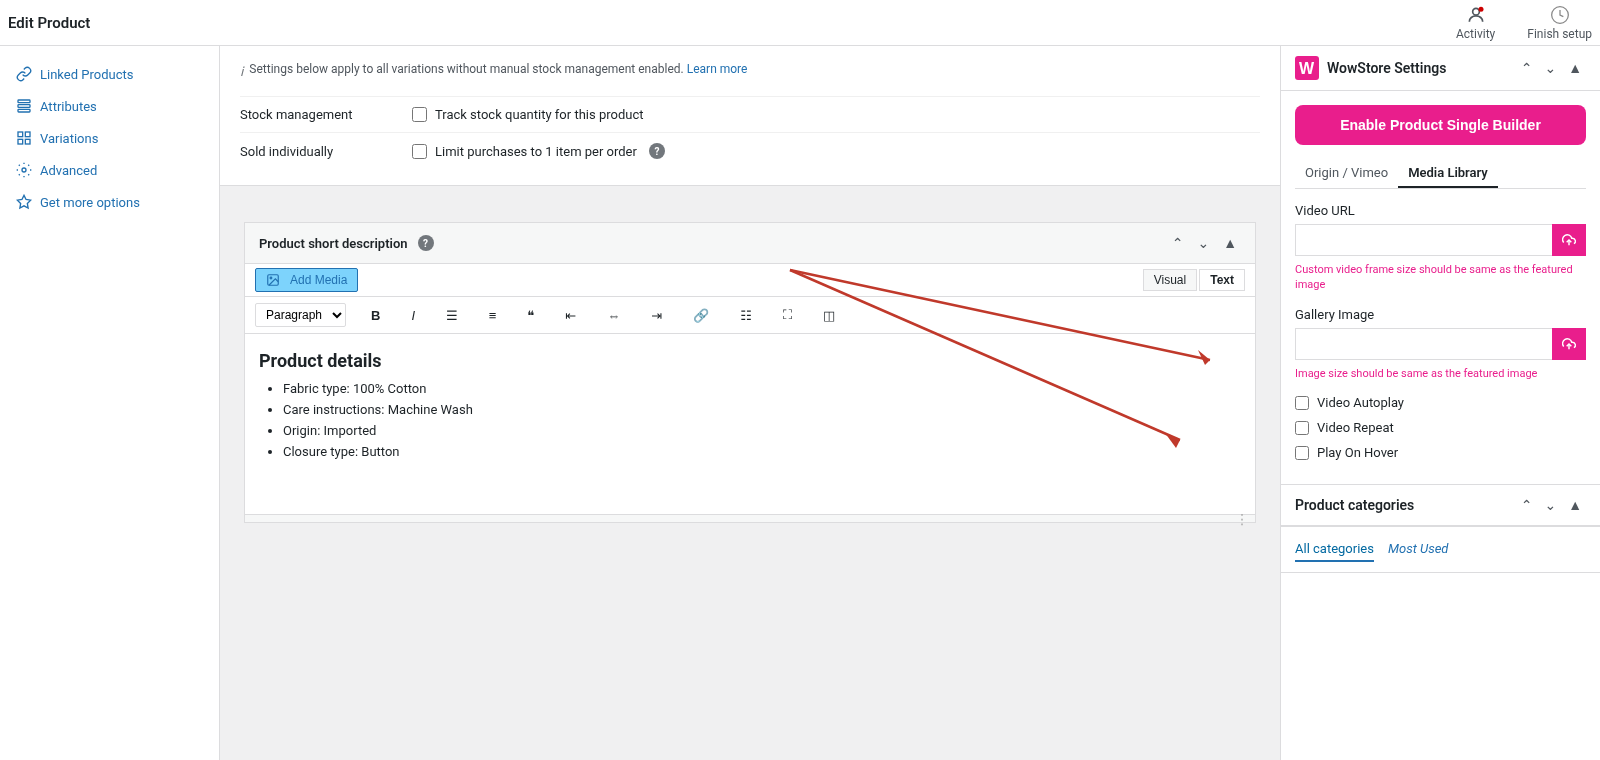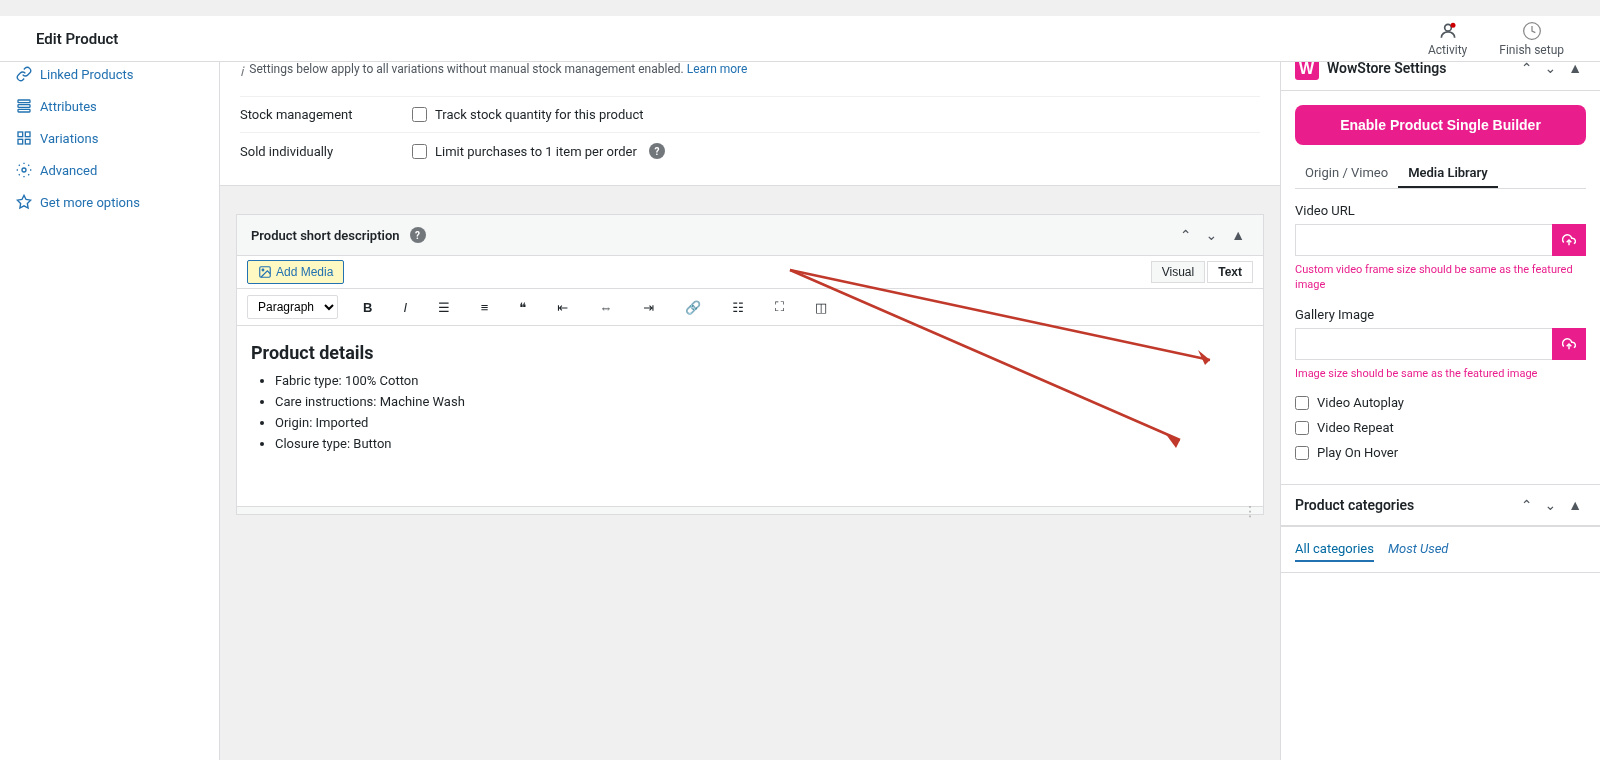--- a/index.html
+++ b/index.html
@@ -1,22 +1,22 @@
 <!DOCTYPE html>
 <html><head>
   <meta charset="utf-8">
   <style>
     * { box-sizing: border-box; margin: 0; padding: 0; }
     body { font-family: -apple-system, BlinkMacSystemFont, "Segoe UI", Roboto, sans-serif; font-size: 13px; background: #f0f0f1; color: #1d2327; }
 
     
     .top-bar {
       display: flex; align-items: center; justify-content: space-between;
-      background: #fff; border-bottom: 1px solid #dcdcde; padding: 0 36px;
-      height: 46px; position: fixed; top: 16px; left: 0; right: 0; z-index: 100;
+      background: #fff; border-bottom: 1px solid #dcdcde; padding: 0 8px;
+      height: 46px; position: fixed; top: 0; left: 0; right: 0; z-index: 100;
     }
     .top-bar-title { font-size: 15px; font-weight: 600; }
     .top-bar-right { display: flex; gap: 32px; align-items: center; }
     .top-bar-action { display: flex; flex-direction: column; align-items: center; font-size: 12px; color: #50575e; cursor: pointer; gap: 2px; }
     .top-bar-action svg { width: 20px; height: 20px; }
 
     
     .main-wrapper { display: flex; margin-top: 46px; height: calc(100vh - 46px); }
 
     
@@ -141,21 +141,21 @@
     .checkbox-row { display: flex; align-items: center; gap: 8px; margin-bottom: 10px; font-size: 13px; }
     .checkbox-row input[type="checkbox"] { width: 14px; height: 14px; }
 
     
     .cat-panel { }
     .cat-tabs { display: flex; gap: 0; padding: 10px 14px; border-top: 1px solid #dcdcde; }
     .cat-tab { font-size: 13px; cursor: pointer; color: #50575e; padding: 4px 0; margin-right: 14px; }
     .cat-tab.active { color: #0369a1; border-bottom: 2px solid #2271b1; }
 
     
-    .center-wrapper { padding: 16px; }
+    .center-wrapper { padding: 24px; }
   </style>
 </head>
 <body>
 
 <div class="top-bar">
   <div class="top-bar-title">Edit Product</div>
   <div class="top-bar-right">
     <div class="top-bar-action">
       <svg viewBox="0 0 24 24" fill="none" stroke="currentColor" stroke-width="2">
         <circle cx="12" cy="8" r="4"></circle>
@@ -252,21 +252,21 @@
             <span class="question-icon">?</span>
           </div>
           <div class="editor-header-controls">
             <button>⌃</button>
             <button>⌄</button>
             <button>▲</button>
           </div>
         </div>
 
         <div style="display:flex; align-items:center; justify-content:space-between; border-bottom:1px solid #dcdcde; padding: 4px 10px;">
-          <button class="add-media-btn" style="margin:0; border:1px solid #2271b1; padding:4px 10px; background:#fef9c3; color:#2271b1; font-size:12px; cursor:pointer; display:flex; align-items:center; gap:4px; border-radius:2px;">
+          <button class="add-media-btn" style="margin:0; border:1px solid #2271b1; padding:4px 10px; background:#7dd3fc; color:#2271b1; font-size:12px; cursor:pointer; display:flex; align-items:center; gap:10px; border-radius:2px;">
             <svg width="14" height="14" viewBox="0 0 24 24" fill="none" stroke="#2271b1" stroke-width="2">
                 <rect x="3" y="3" width="18" height="18" rx="2"></rect>
                 <circle cx="8.5" cy="8.5" r="1.5"></circle>
                 <polyline points="21 15 16 10 5 21"></polyline>
               </svg>
             <span>Add Media</span>
           </button>
           <div style="display:flex; gap:2px;">
             <button class="editor-tab" style="padding:3px 10px; font-size:12px; border:1px solid #dcdcde; background:#f6f7f7; color:#1d2327; cursor:pointer;">Visual</button>
             <button class="editor-tab active" style="padding:3px 10px; font-size:12px; border:1px solid #dcdcde; background:#fff; color:#1d2327; cursor:pointer; font-weight:600;">Text</button>

